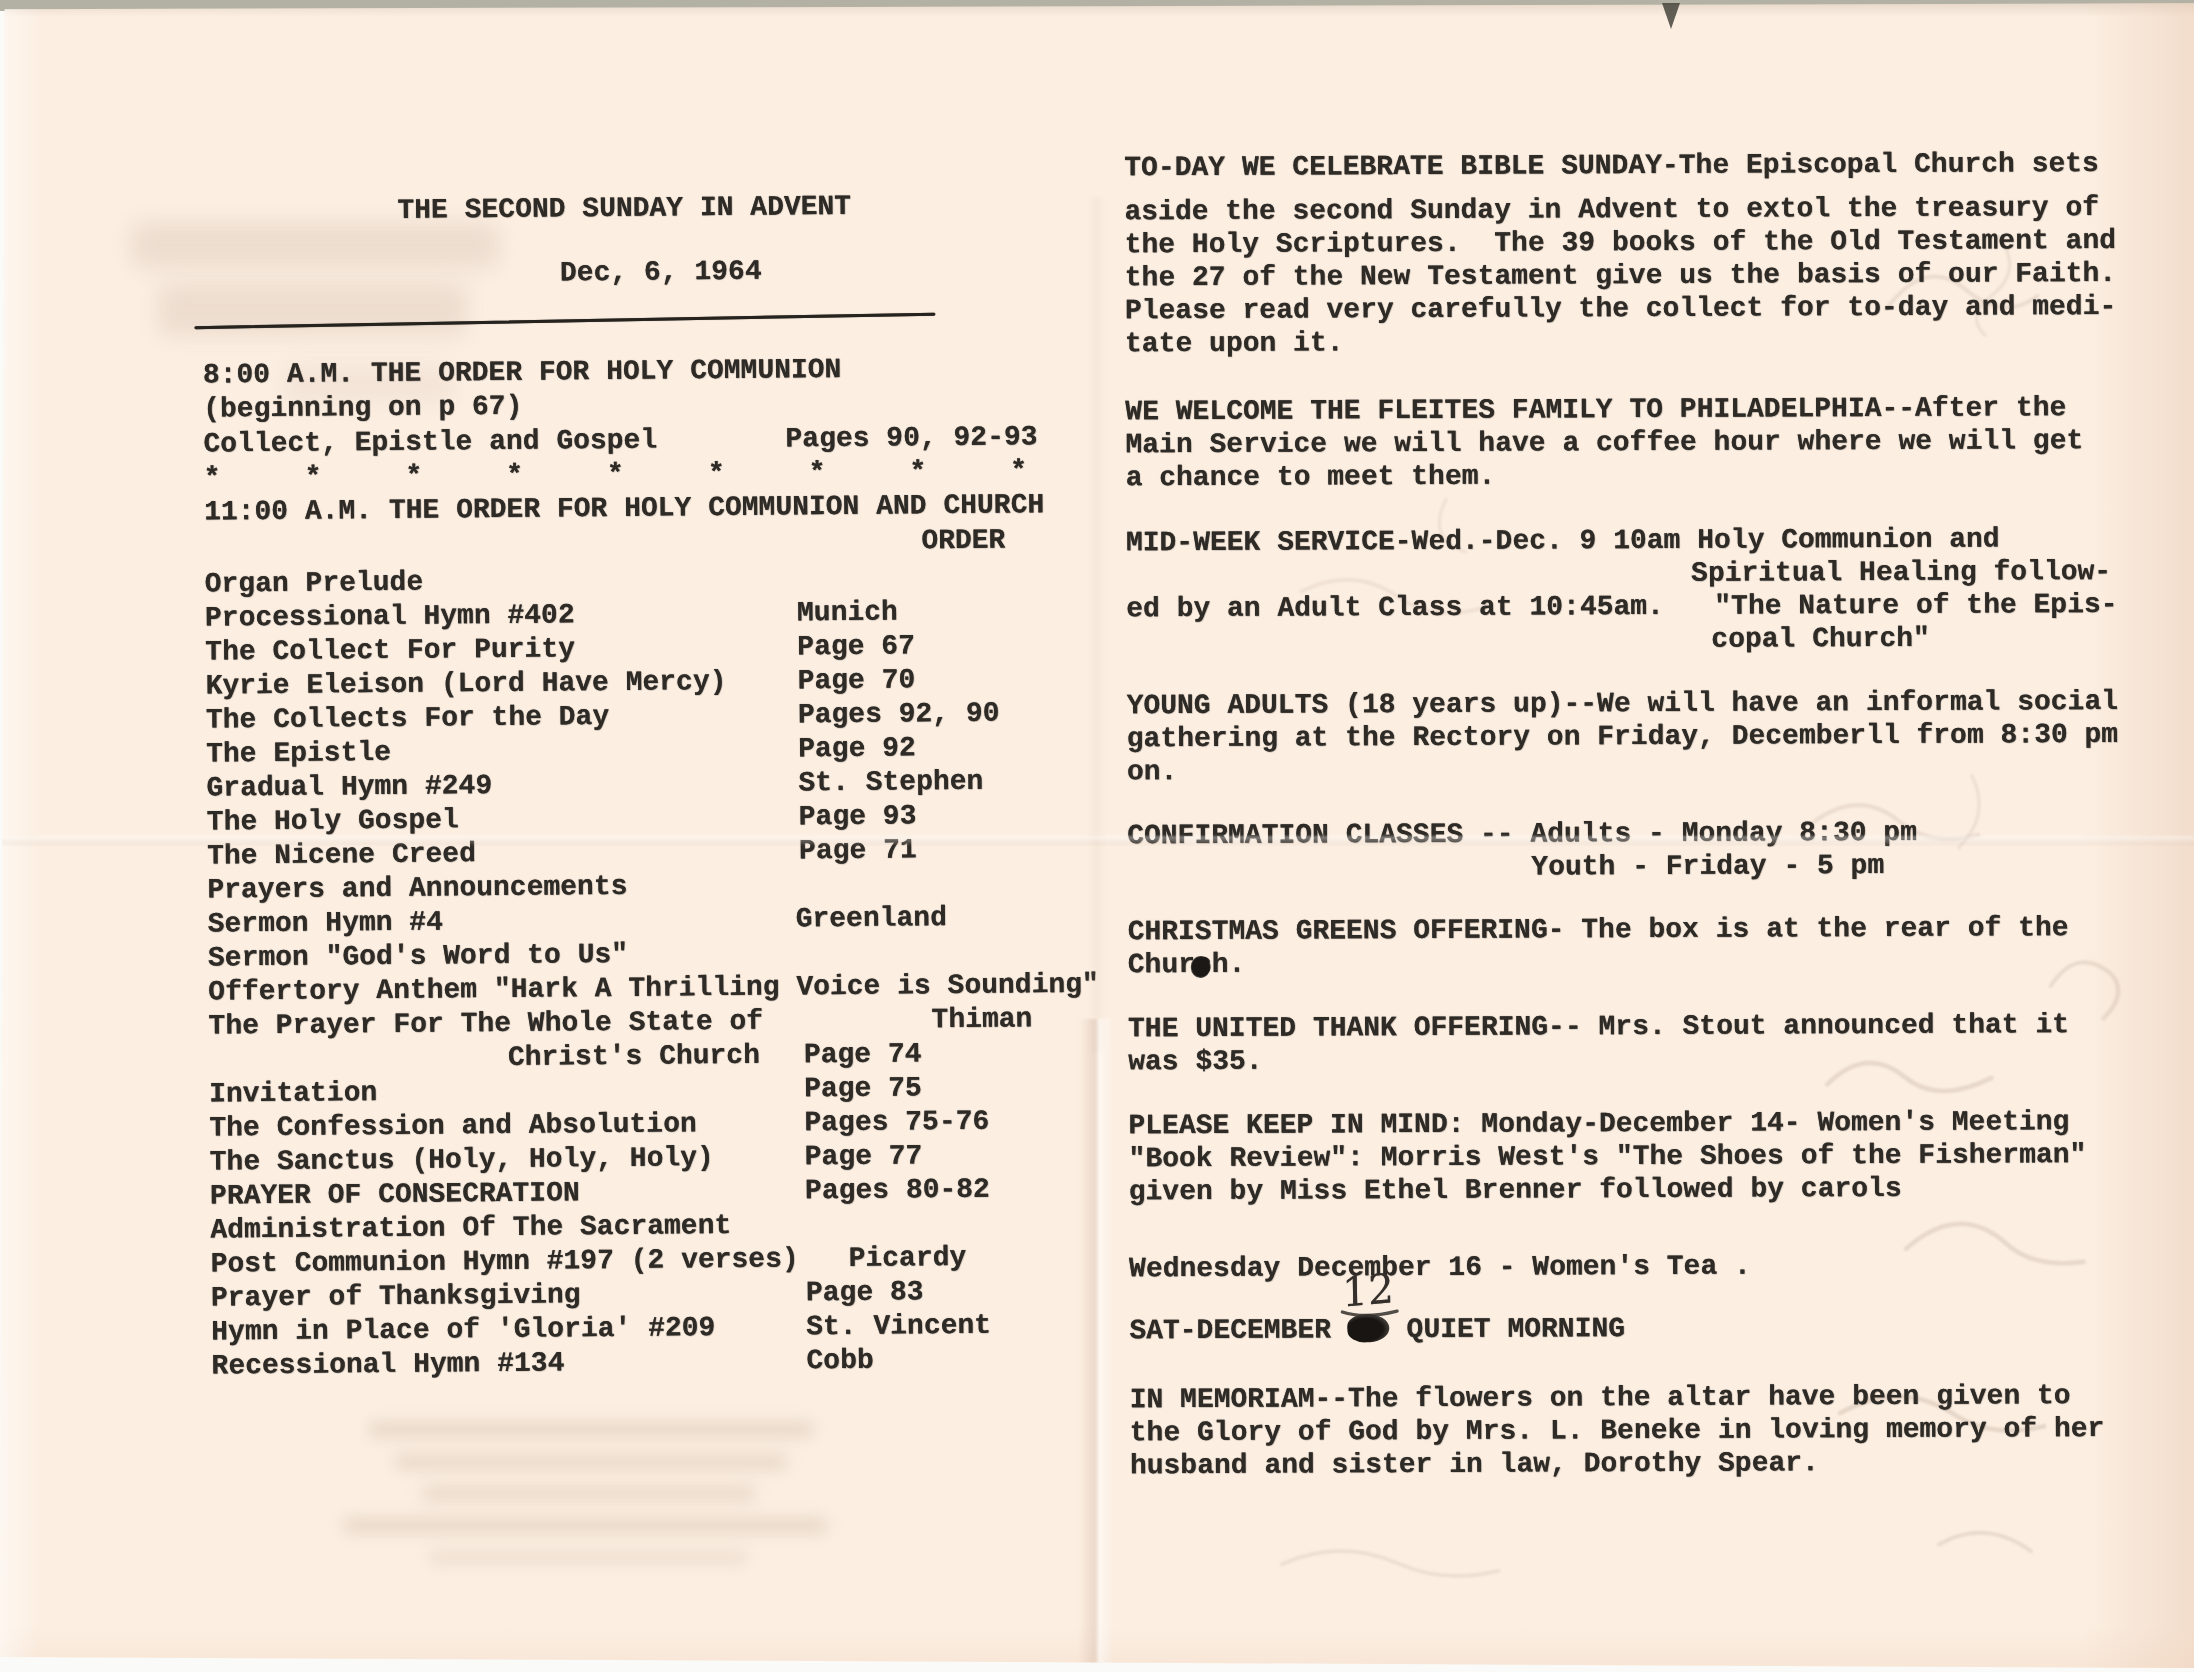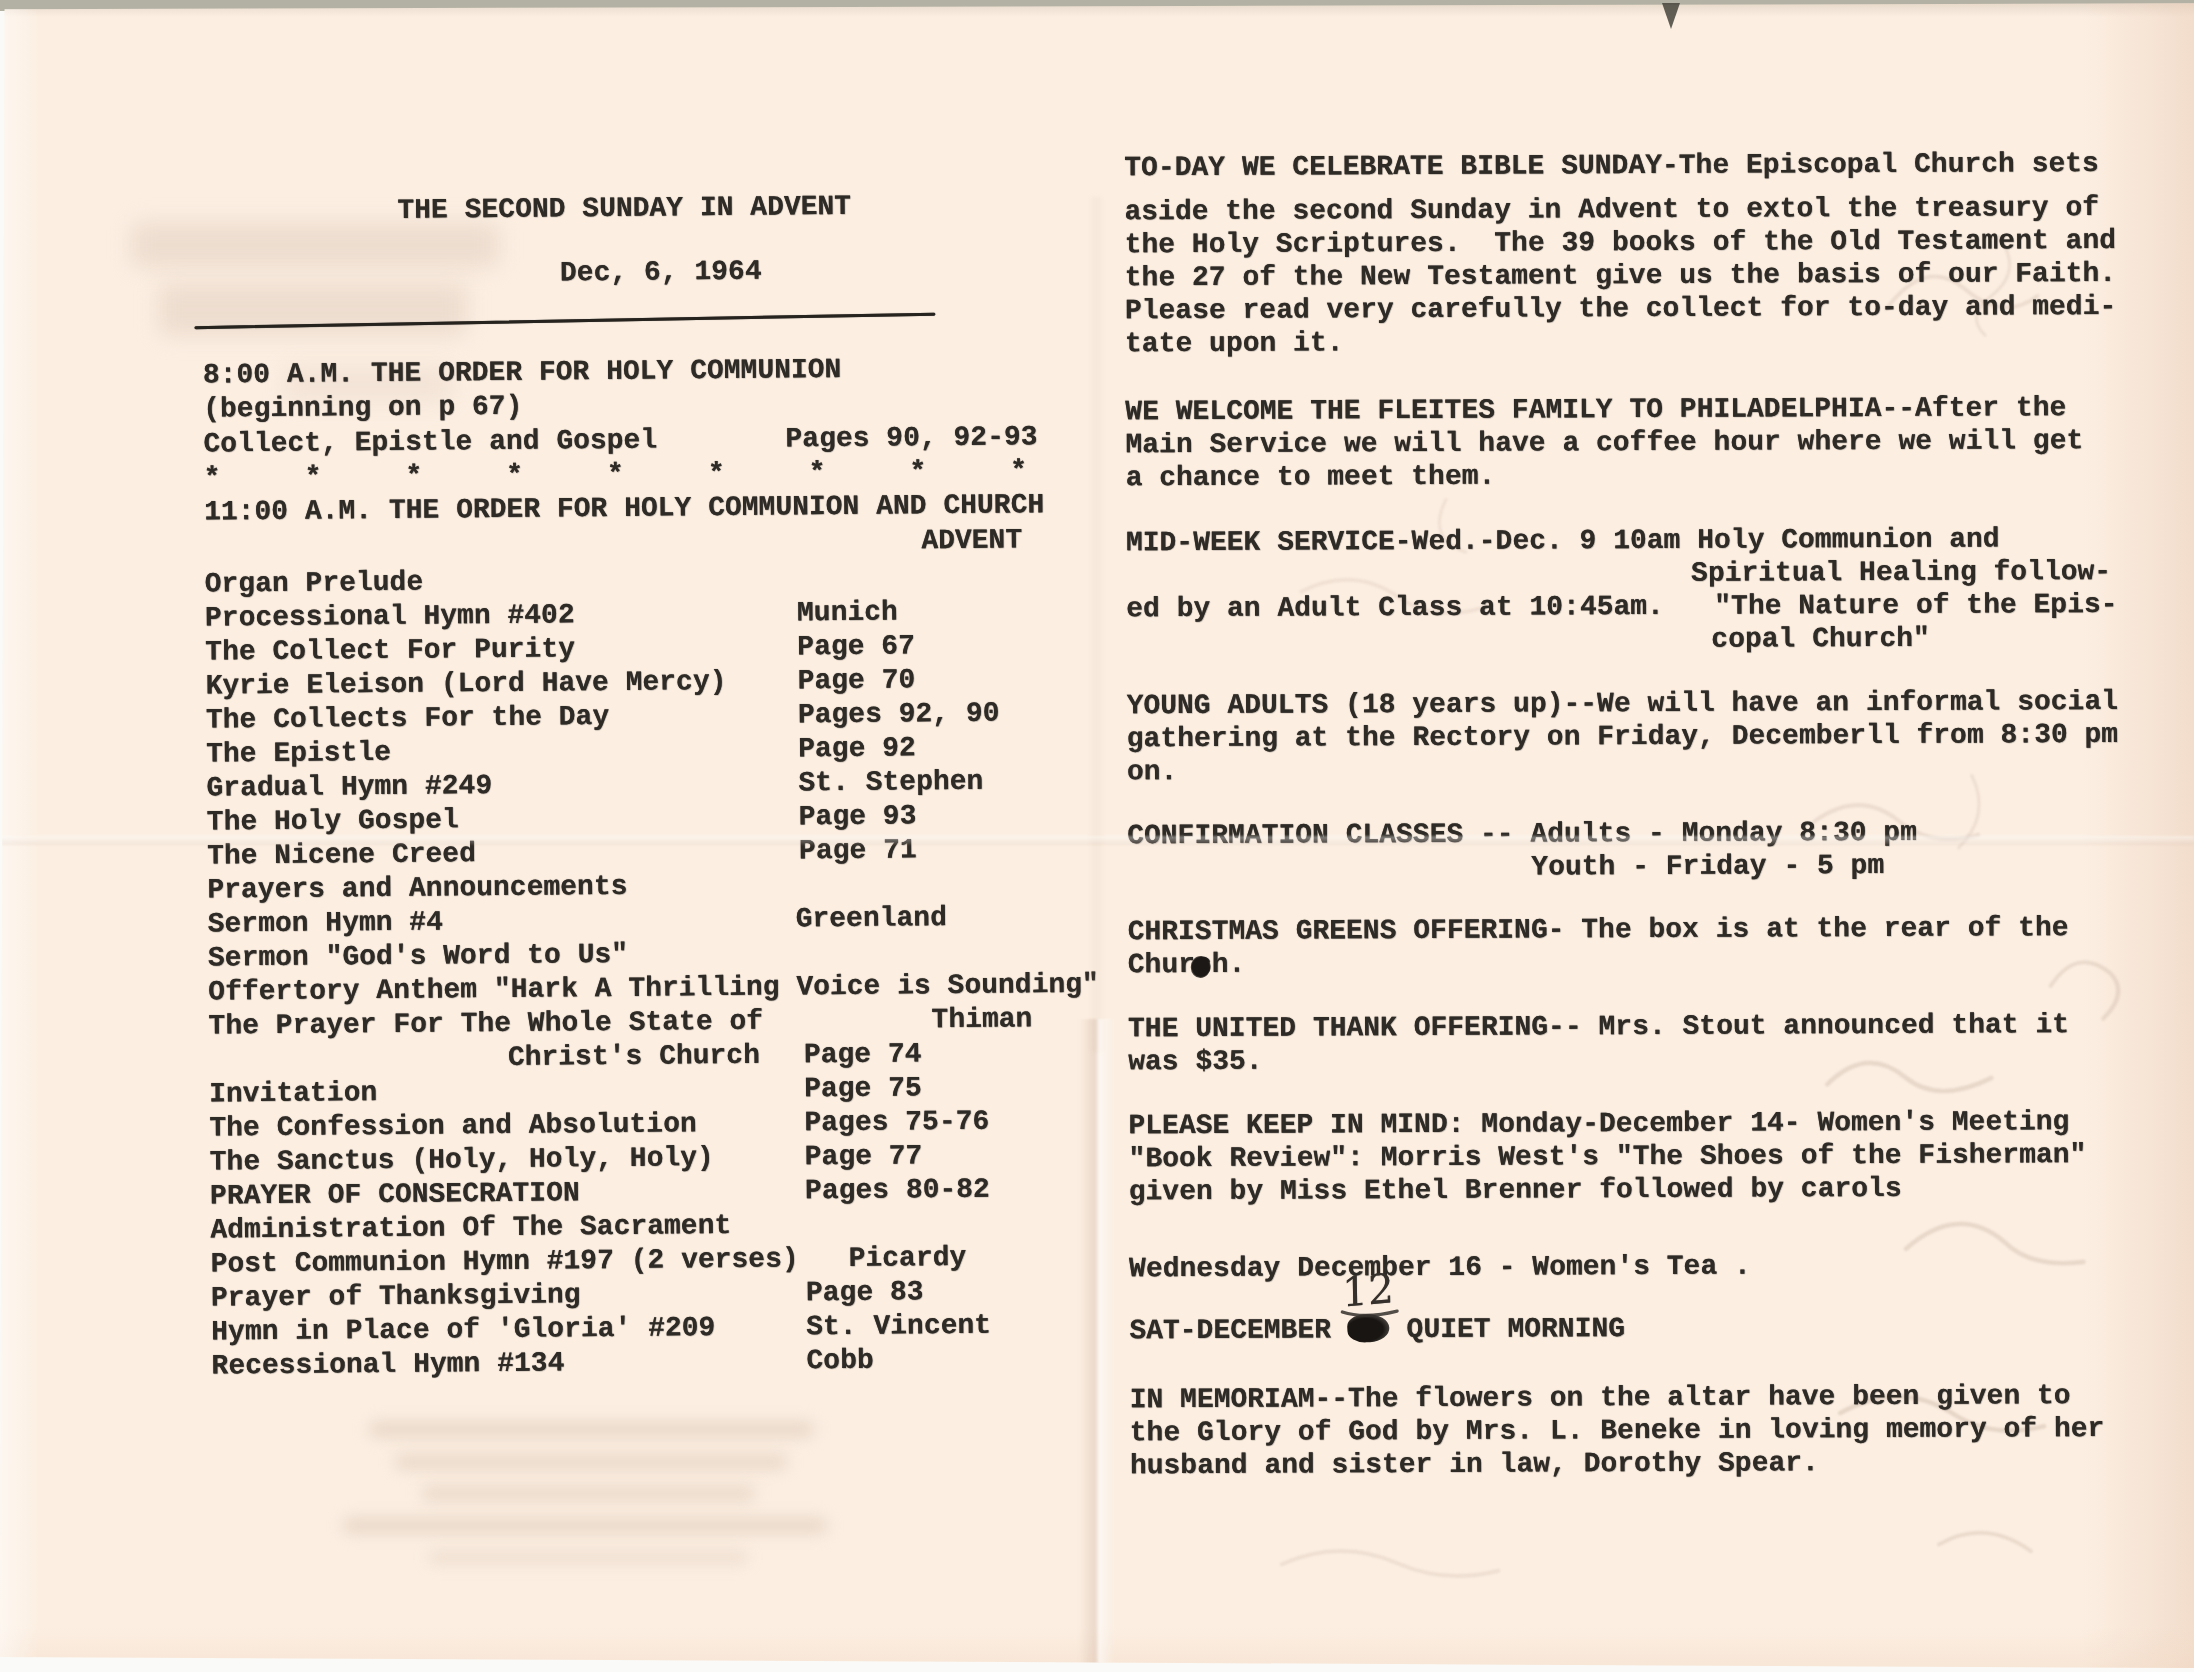--- a/index.html
+++ b/index.html
@@ -103,21 +103,21 @@
       <div class="abs" id="lp-date">Dec, 6, 1964</div>
       <div class="abs" id="lp-rule"></div>
       <div class="abs" id="lp-h800">8:00 A.M. THE ORDER FOR HOLY COMMUNION</div>
       <div class="abs" id="lp-sub800">(beginning on p 67)</div>
       <div class="abs" id="lp-collect">
         <span class="cell-l">Collect, Epistle and Gospel</span>
         <span class="cell-r">Pages 90, 92-93</span>
       </div>
       <div class="abs" id="lp-ast">*     *     *     *     *     *     *     *     *</div>
       <div class="abs" id="lp-h1100">11:00 A.M. THE ORDER FOR HOLY COMMUNION AND CHURCH</div>
-      <div class="abs" id="lp-school">ADVENT</div>
+      <div class="abs" id="lp-school">ORDER</div>
       <div id="order-list"><div class="row"><span class="cell-l">Organ Prelude</span></div><div class="row"><span class="cell-l">Processional Hymn #402</span><span class="cell-r" style="left: 592px;">Munich</span></div><div class="row"><span class="cell-l">The Collect For Purity</span><span class="cell-r" style="left: 592px;">Page 67</span></div><div class="row"><span class="cell-l">Kyrie Eleison (Lord Have Mercy)</span><span class="cell-r" style="left: 592px;">Page 70</span></div><div class="row"><span class="cell-l">The Collects For the Day</span><span class="cell-r" style="left: 592px;">Pages 92, 90</span></div><div class="row"><span class="cell-l">The Epistle</span><span class="cell-r" style="left: 592px;">Page 92</span></div><div class="row"><span class="cell-l">Gradual Hymn #249</span><span class="cell-r" style="left: 592px;">St. Stephen</span></div><div class="row"><span class="cell-l">The Holy Gospel</span><span class="cell-r" style="left: 592px;">Page 93</span></div><div class="row"><span class="cell-l">The Nicene Creed</span><span class="cell-r" style="left: 592px;">Page 71</span></div><div class="row"><span class="cell-l">Prayers and Announcements</span></div><div class="row"><span class="cell-l">Sermon Hymn #4</span><span class="cell-r" style="left: 588px;">Greenland</span></div><div class="row"><span class="cell-l">Sermon "God's Word to Us"</span></div><div class="row"><span class="cell-l">Offertory Anthem "Hark A Thrilling Voice is Sounding"</span></div><div class="row"><span class="cell-l">The Prayer For The Whole State of</span><span class="cell-r" style="left: 723px;">Thiman</span></div><div class="row"><span class="cell-l" style="padding-left: 299px;">Christ's Church</span><span class="cell-r" style="left: 595px;">Page 74</span></div><div class="row"><span class="cell-l">Invitation</span><span class="cell-r" style="left: 595px;">Page 75</span></div><div class="row"><span class="cell-l">The Confession and Absolution</span><span class="cell-r" style="left: 595px;">Pages 75-76</span></div><div class="row"><span class="cell-l">The Sanctus (Holy, Holy, Holy)</span><span class="cell-r" style="left: 595px;">Page 77</span></div><div class="row"><span class="cell-l">PRAYER OF CONSECRATION</span><span class="cell-r" style="left: 595px;">Pages 80-82</span></div><div class="row"><span class="cell-l">Administration Of The Sacrament</span></div><div class="row"><span class="cell-l">Post Communion Hymn #197 (2 verses)</span><span class="cell-r" style="left: 638px;">Picardy</span></div><div class="row"><span class="cell-l">Prayer of Thanksgiving</span><span class="cell-r" style="left: 595px;">Page 83</span></div><div class="row"><span class="cell-l">Hymn in Place of 'Gloria' #209</span><span class="cell-r" style="left: 595px;">St. Vincent</span></div><div class="row"><span class="cell-l">Recessional Hymn #134</span><span class="cell-r" style="left: 595px;">Cobb</span></div></div>
     </div>
 
     <div id="right-page" class="typed">
       <div id="right-paragraphs"><div class="para" style="top: 150px;"><div class="tline" style="margin-bottom: 11.2px;">TO-DAY WE CELEBRATE BIBLE SUNDAY-The Episcopal Church sets</div><div class="tline">aside the second Sunday in Advent to extol the treasury of</div><div class="tline">the Holy Scriptures.  The 39 books of the Old Testament and</div><div class="tline">the 27 of the New Testament give us the basis of our Faith.</div><div class="tline">Please read very carefully the collect for to-day and medi-</div><div class="tline">tate upon it.</div></div><div class="para" style="top: 394px;"><div class="tline">WE WELCOME THE FLEITES FAMILY TO PHILADELPHIA--After the</div><div class="tline">Main Service we will have a coffee hour where we will get</div><div class="tline">a chance to meet them.</div></div><div class="para" style="top: 525px;"><div class="tline">MID-WEEK SERVICE-Wed.-Dec. 9 10am Holy Communion and</div><div class="tline" style="padding-left: 565px;">Spiritual Healing follow-</div><div class="tline">ed by an Adult Class at 10:45am.   "The Nature of the Epis-</div><div class="tline" style="padding-left: 585px;">copal Church"</div></div><div class="para" style="top: 688px;"><div class="tline">YOUNG ADULTS (18 years up)--We will have an informal social</div><div class="tline">gathering at the Rectory on Friday, Decemberll from 8:30 pm</div><div class="tline">on.</div></div><div class="para" style="top: 818px;"><div class="tline">CONFIRMATION CLASSES -- Adults - Monday 8:30 pm</div><div class="tline" style="padding-left: 404px;">Youth - Friday - 5 pm</div></div><div class="para" style="top: 914px;"><div class="tline">CHRISTMAS GREENS OFFERING- The box is at the rear of the</div><div class="tline">Church.</div></div><div class="para" style="top: 1011px;"><div class="tline">THE UNITED THANK OFFERING-- Mrs. Stout announced that it</div><div class="tline">was $35.</div></div><div class="para" style="top: 1108px;"><div class="tline">PLEASE KEEP IN MIND: Monday-December 14- Women's Meeting</div><div class="tline">"Book Review": Morris West's "The Shoes of the Fisherman"</div><div class="tline">given by Miss Ethel Brenner followed by carols</div></div><div class="para" style="top: 1251px;"><div class="tline">Wednesday December 16 - Women's Tea .</div></div><div class="para" style="top: 1313px;"><div class="tline"><span>SAT-DECEMBER </span><span class="blot-smear"></span><span> QUIET MORNING</span></div></div><div class="para" style="top: 1382px;"><div class="tline">IN MEMORIAM--The flowers on the altar have been given to</div><div class="tline">the Glory of God by Mrs. L. Beneke in loving memory of her</div><div class="tline">husband and sister in law, Dorothy Spear.</div></div></div>
       <div id="blot-church"></div>
     </div>
 
     <div id="handwritten-12">
       <span>12</span>

